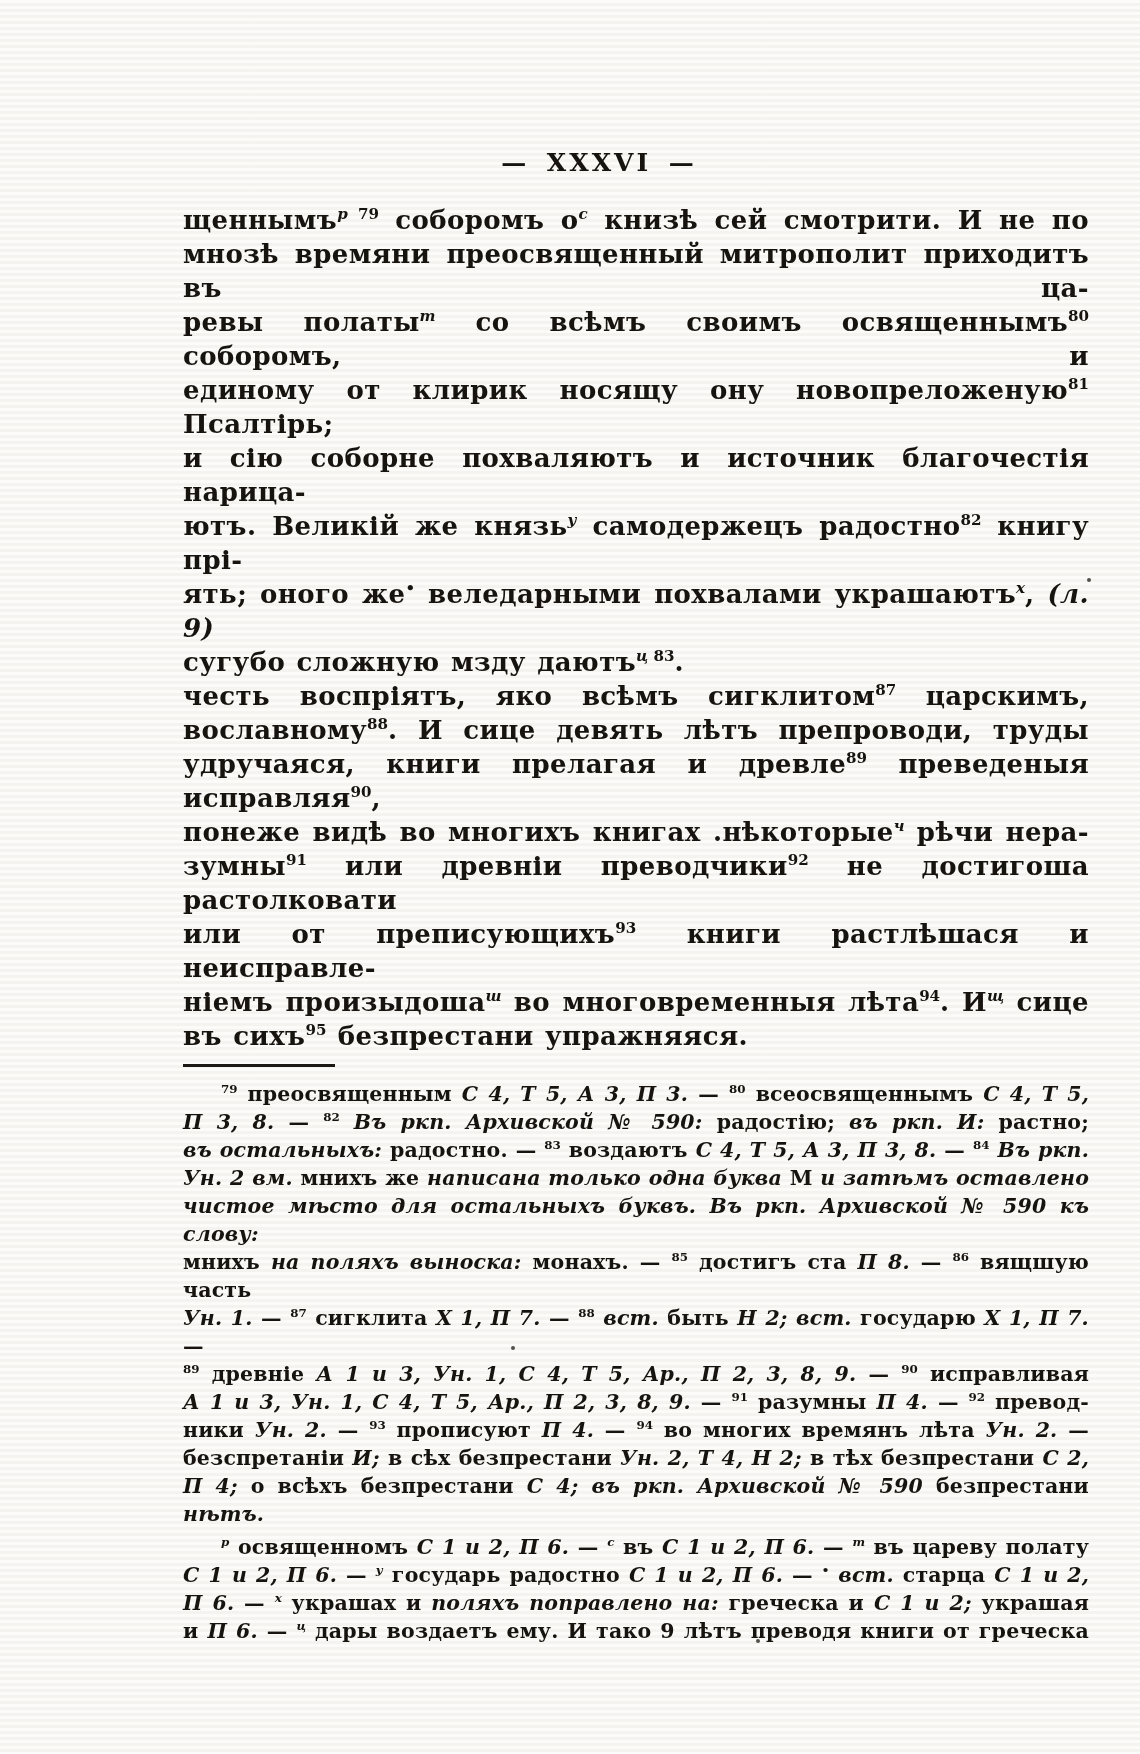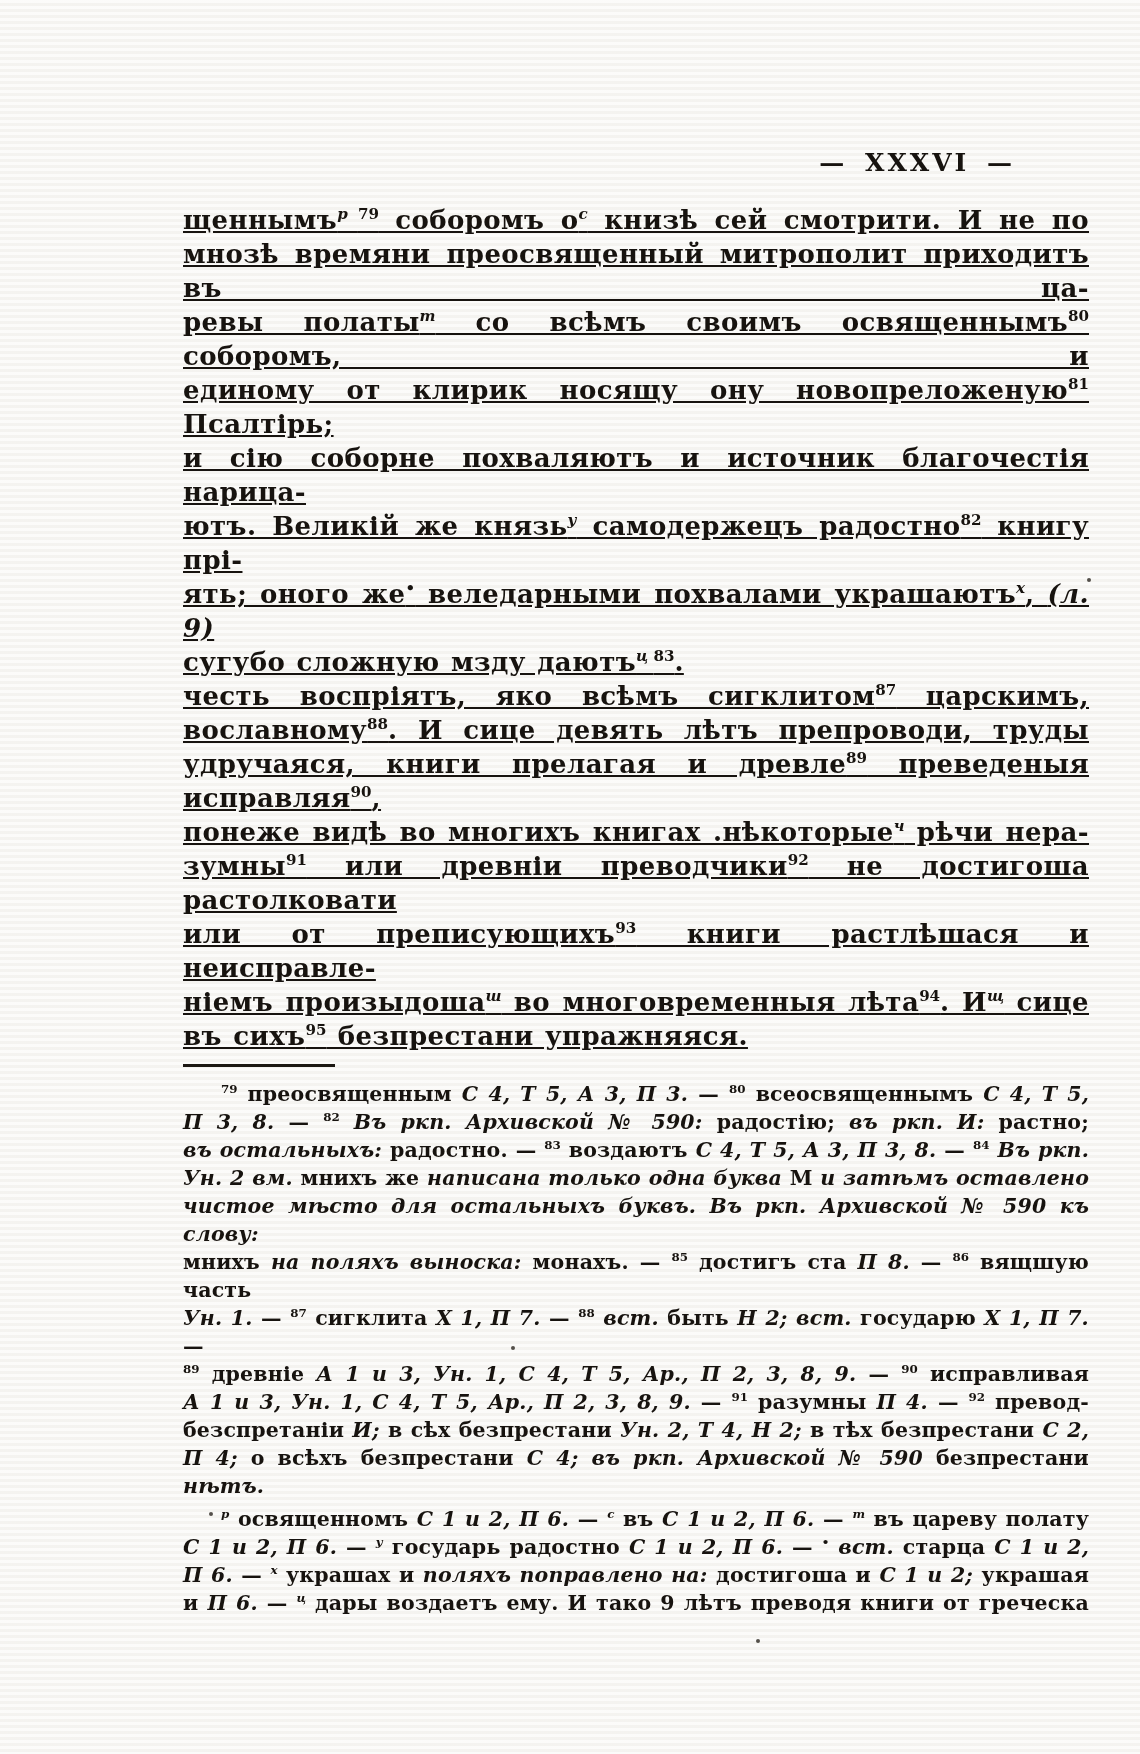--- a/index.html
+++ b/index.html
@@ -19,32 +19,31 @@
     overflow:hidden;
     color:#17130f;
   }
   .textblock {
     position:absolute;
     left:183px; top:148px; width:906px;
   }
   .page-head {
     font-weight:bold;
     font-size:25px; line-height:30px;
-    text-align:right;
+    text-align:center;
     letter-spacing:3px;
     margin-right:74px;
     margin-bottom:25px;
     word-spacing:6px;
   }
   #main {
     font-weight:bold;
     font-size:26px; line-height:34px;
     letter-spacing:0.4px;
     word-spacing:2px;
-    text-decoration:underline;
   }
   #footnotes {
     font-weight:bold;
     font-size:20.5px; line-height:28px;
     letter-spacing:0.2px;
   }
   .tline { text-align:justify; text-justify:inter-word; }
   .tline.j { text-align-last:justify; }
   .tline.nj { text-align-last:left; }
   .tline.ind { text-indent:38px; }
@@ -101,25 +100,26 @@
     <div id="footnotes">
         <div class="tline ind j"><sup>79</sup><span> преосвященным </span><i>С 4, Т 5, А 3, П 3.</i><span> — </span><sup>80</sup><span> всеосвященнымъ </span><i>С 4, Т 5,</i></div>
         <div class="tline j"><i>П 3, 8.</i><span> — </span><sup>82</sup><i> Въ ркп. Архивской № 590:</i><span> радостію; </span><i>въ ркп. И:</i><span> растно;</span></div>
         <div class="tline j"><i>въ остальныхъ:</i><span> радостно. — </span><sup>83</sup><span> воздаютъ </span><i>С 4, Т 5, А 3, П 3, 8.</i><span> — </span><sup>84</sup><i> Въ ркп.</i></div>
         <div class="tline j"><i>Ун. 2 вм.</i><span> мнихъ же </span><i>написана только одна буква </i><span>М </span><i>и затѣмъ оставлено</i></div>
         <div class="tline j"><i>чистое мѣсто для остальныхъ буквъ. Въ ркп. Архивской № 590 къ слову:</i></div>
         <div class="tline j"><span>мнихъ </span><i>на поляхъ выноска:</i><span> монахъ. — </span><sup>85</sup><span> достигъ ста </span><i>П 8.</i><span> — </span><sup>86</sup><span> вящшую часть</span></div>
         <div class="tline j"><i>Ун. 1.</i><span> — </span><sup>87</sup><span> сигклита </span><i>Х 1, П 7.</i><span> — </span><sup>88</sup><i> вст.</i><span> быть </span><i>Н 2; вст.</i><span> государю </span><i>Х 1, П 7.</i><span> —</span></div>
         <div class="tline j"><sup>89</sup><span> древніе </span><i>А 1 и 3, Ун. 1, С 4, Т 5, Ар., П 2, 3, 8, 9.</i><span> — </span><sup>90</sup><span> исправливая</span></div>
         <div class="tline j"><i>А 1 и 3, Ун. 1, С 4, Т 5, Ар., П 2, 3, 8, 9.</i><span> — </span><sup>91</sup><span> разумны </span><i>П 4.</i><span> — </span><sup>92</sup><span> превод-</span></div>
+        <div class="tline j"><span>ники </span><i>Ун. 2.</i><span> — </span><sup>93</sup><span> прописуют </span><i>П 4.</i><span> — </span><sup>94</sup><span> во многих времянъ лѣта </span><i>Ун. 2.</i><span> —</span></div>
         <div class="tline j"><span>безспретаніи </span><i>И;</i><span> в сѣх безпрестани </span><i>Ун. 2, Т 4, Н 2;</i><span> в тѣх безпрестани </span><i>С 2,</i></div>
         <div class="tline j"><i>П 4;</i><span> о всѣхъ безпрестани </span><i>С 4; въ ркп. Архивской № 590</i><span> безпрестани </span><i>нѣтъ.</i></div>
         <div class="tline ind j gap"><sup class="it">р</sup><span> освященномъ </span><i>С 1 и 2, П 6.</i><span> — </span><sup class="it">с</sup><span> въ </span><i>С 1 и 2, П 6.</i><span> — </span><sup class="it">т</sup><span> въ цареву полату</span></div>
         <div class="tline j"><i>С 1 и 2, П 6.</i><span> — </span><sup class="it">у</sup><span> государь радостно </span><i>С 1 и 2, П 6.</i><span> — </span><sup>•</sup><i> вст.</i><span> старца </span><i>С 1 и 2,</i></div>
-        <div class="tline j"><i>П 6.</i><span> — </span><sup class="it">х</sup><span> украшах и </span><i>поляхъ поправлено на:</i><span> достигоша и </span><i>С 1 и 2;</i><span> украшая</span></div>
+        <div class="tline j"><i>П 6.</i><span> — </span><sup class="it">х</sup><span> украшах и </span><i>поляхъ поправлено на:</i><span> греческа и </span><i>С 1 и 2;</i><span> украшая</span></div>
         <div class="tline j"><span>и </span><i>П 6.</i><span> — </span><sup class="it">ц</sup><span> дары воздаетъ ему. И тако 9 лѣтъ преводя книги от греческа</span></div>
       </div>
   </div>
   <div id="specks">
       <div class="speck" style="left: 1087px; top: 578px;"></div>
       <div class="speck" style="left: 511px; top: 1346px;"></div>
       <div class="speck" style="left: 209px; top: 1512px;"></div>
       <div class="speck" style="left: 756px; top: 1639px;"></div>
     </div>
 </div>

